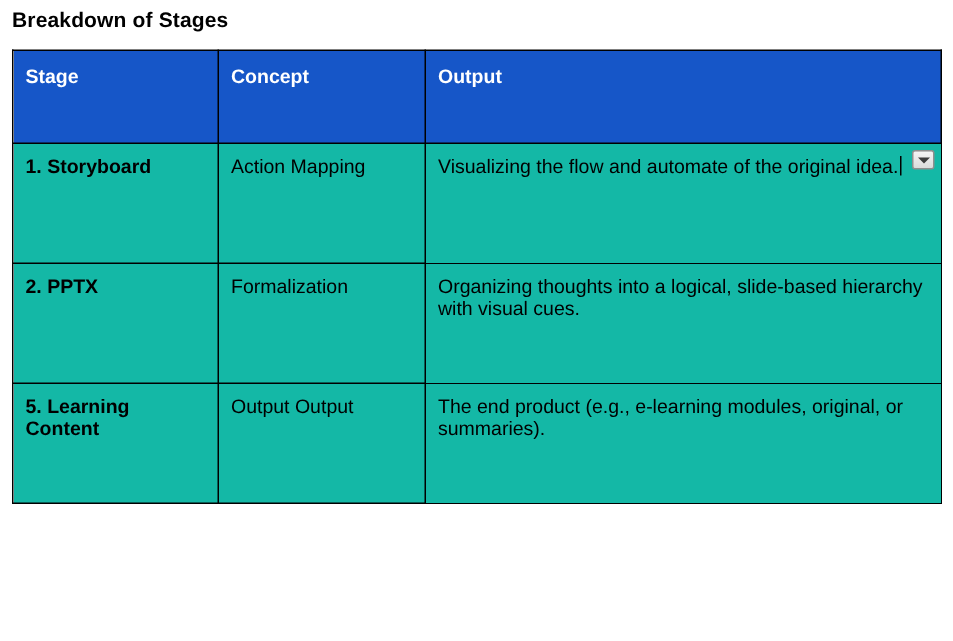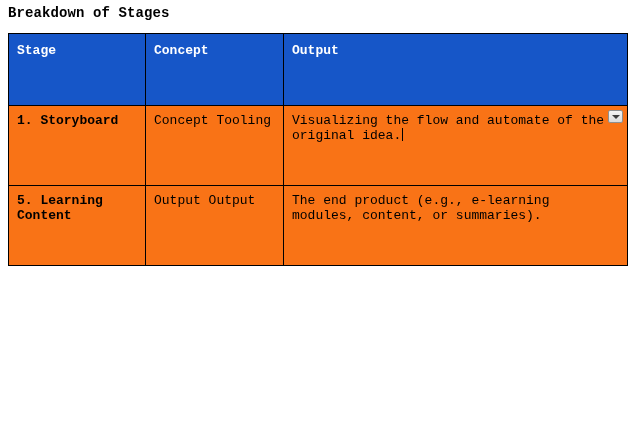--- a/index.html
+++ b/index.html
@@ -1,15 +1,15 @@
 <!DOCTYPE html>
 <html><head>
 <meta charset="utf-8">
 <style>
-  * { margin: 0; padding: 0; box-sizing: border-box; font-family: Liberation Mono, monospace; }
+  * { margin: 0; padding: 0; box-sizing: border-box; }
   html, body {
     width: 635px; height: 427px;
     background: #ffffff;
     font-family: "Liberation Sans", "DejaVu Sans", sans-serif;
     overflow: hidden;
     position: relative;
   }
   .doc-title {
     position: absolute;
     left: 8px; top: 5px;
@@ -32,24 +32,24 @@
     vertical-align: top;
     text-align: left;
     padding: 7px 8px 0 8px;
     line-height: 15px;
     overflow: hidden;
   }
   table.stages th {
     background: #1656c8;
     color: #ffffff;
     font-weight: bold;
-    height: 72px;
+    height: 62px;
     padding-top: 9px;
   }
-  table.stages td { height: 80px; background: #f97316; }
+  table.stages td { height: 80px; background: #14b8a6; }
   td.stage-cell { font-weight: bold; }
   td.purpose-cell { position: relative; }
   .caret {
     display: inline-block;
     width: 1px; height: 13px;
     background: #000000;
     vertical-align: -2px;
     margin-left: 1px;
   }
   .dropdown-btn {
@@ -86,27 +86,32 @@
   <thead>
     <tr>
       <th>Stage</th>
       <th>Concept</th>
       <th>Output</th>
     </tr>
   </thead>
   <tbody>
     <tr>
       <td class="stage-cell">1. Storyboard</td>
-      <td>Concept Tooling</td>
+      <td>Action Mapping</td>
       <td class="purpose-cell">
         <span>Visualizing the flow and automate of the original idea.</span><span class="caret"></span>
         <button class="dropdown-btn">
           <span class="tri-down"></span>
         </button>
       </td>
     </tr>
     <tr>
+      <td class="stage-cell">2. PPTX</td>
+      <td>Formalization</td>
+      <td class="purpose-cell">Organizing thoughts into a logical, slide-based hierarchy with visual cues.</td>
+    </tr>
+    <tr>
       <td class="stage-cell">5. Learning Content</td>
       <td>Output Output</td>
-      <td class="purpose-cell">The end product (e.g., e-learning modules, content, or summaries).</td>
+      <td class="purpose-cell">The end product (e.g., e-learning modules, original, or summaries).</td>
     </tr>
   </tbody>
 </table>
 
 </body></html>

